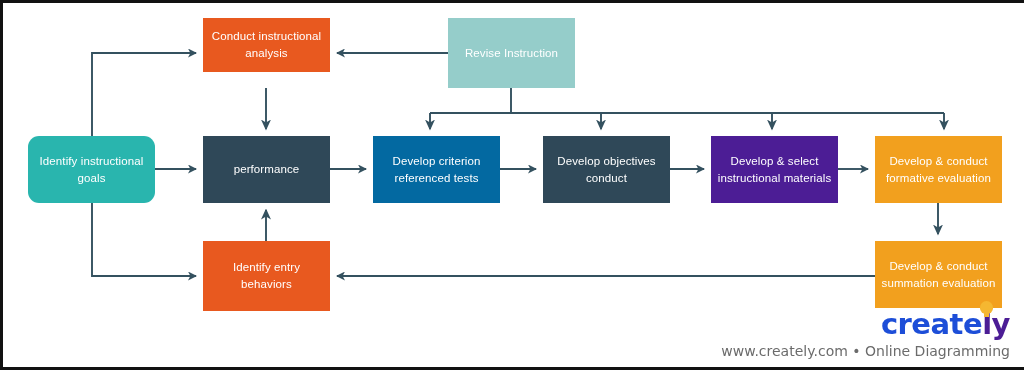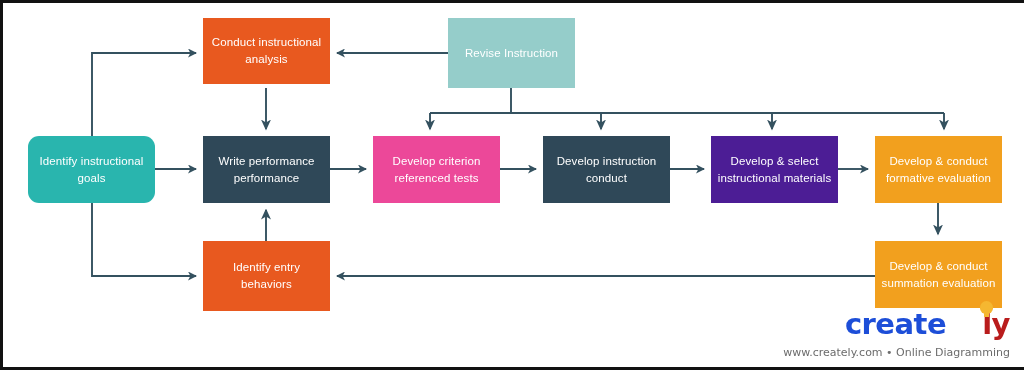--- a/index.html
+++ b/index.html
@@ -55,21 +55,21 @@
     right: 14px;
     bottom: 26px;
     z-index: 5;
     font-size: 29px;
     letter-spacing: -0.5px;
     font-family: "DejaVu Sans", sans-serif;
     font-weight: bold;
     white-space: nowrap;
   }
   .brand .c-blue { color: #1d4ed8; }
-  .brand .c-orange { color: #b91c1c; margin-left: 36px; }
+  .brand .c-orange { color: #4c1d95; }
   .bulb {
     position: absolute;
     right: 31px;
     bottom: 50px;
     width: 13px;
     height: 16px;
     z-index: 6;
   }
   .bulb .glass {
     position: absolute;
@@ -83,21 +83,21 @@
     bottom: 0; left: 4px;
     width: 5px; height: 4px;
     background: #f5b731;
   }
   .tagline {
     position: absolute;
     right: 14px;
     bottom: 8px;
     z-index: 5;
     color: #6b6b6b;
-    font-size: 11px;
+    font-size: 14px;
     font-family: "DejaVu Sans", sans-serif;
     white-space: nowrap;
   }
 </style>
 </head>
 <body>
 
 <div id="canvas">
 
   <div class="diagram">
@@ -150,57 +150,56 @@
       </g>
     </svg>
 
     <div class="node" style="left:25px; top:133px; width:127px; height:67px; background:#29b5ae;border-radius:11px;">
       <div>
         <span>Identify instructional</span>
         <span>goals</span>
       </div>
     </div>
 
-    <div class="node" style="left:200px; top:15px; width:127px; height:66px; background:#e8591f;">
+    <div class="node" style="left:200px; top:15px; width:127px; height:54px; background:#e8591f;">
       <div>
         <span>Conduct instructional</span>
         <span>analysis</span>
       </div>
     </div>
 
     <div class="node" style="left:200px; top:133px; width:127px; height:67px; background:#2f4858;">
       <div>
-        <span>Write performance</span>
         <span>performance</span>
       </div>
     </div>
 
     <div class="node" style="left:200px; top:238px; width:127px; height:70px; background:#e8591f;">
       <div>
         <span>Identify entry</span>
         <span>behaviors</span>
       </div>
     </div>
 
     <div class="node" style="left:445px; top:15px; width:127px; height:70px; background:#95cdca;">
       <div>
         <span>Revise Instruction</span>
       </div>
     </div>
 
-    <div class="node" style="left:370px; top:133px; width:127px; height:67px; background:#ec4899;">
+    <div class="node" style="left:370px; top:133px; width:127px; height:67px; background:#0369a1;">
       <div>
         <span>Develop criterion</span>
         <span>referenced tests</span>
       </div>
     </div>
 
     <div class="node" style="left:540px; top:133px; width:127px; height:67px; background:#2f4858;">
       <div>
-        <span>Develop instruction</span>
+        <span>Develop objectives</span>
         <span>conduct</span>
       </div>
     </div>
 
     <div class="node" style="left:708px; top:133px; width:127px; height:67px; background:#4c1d95;">
       <div>
         <span>Develop &amp; select</span>
         <span>instructional materials</span>
       </div>
     </div>

